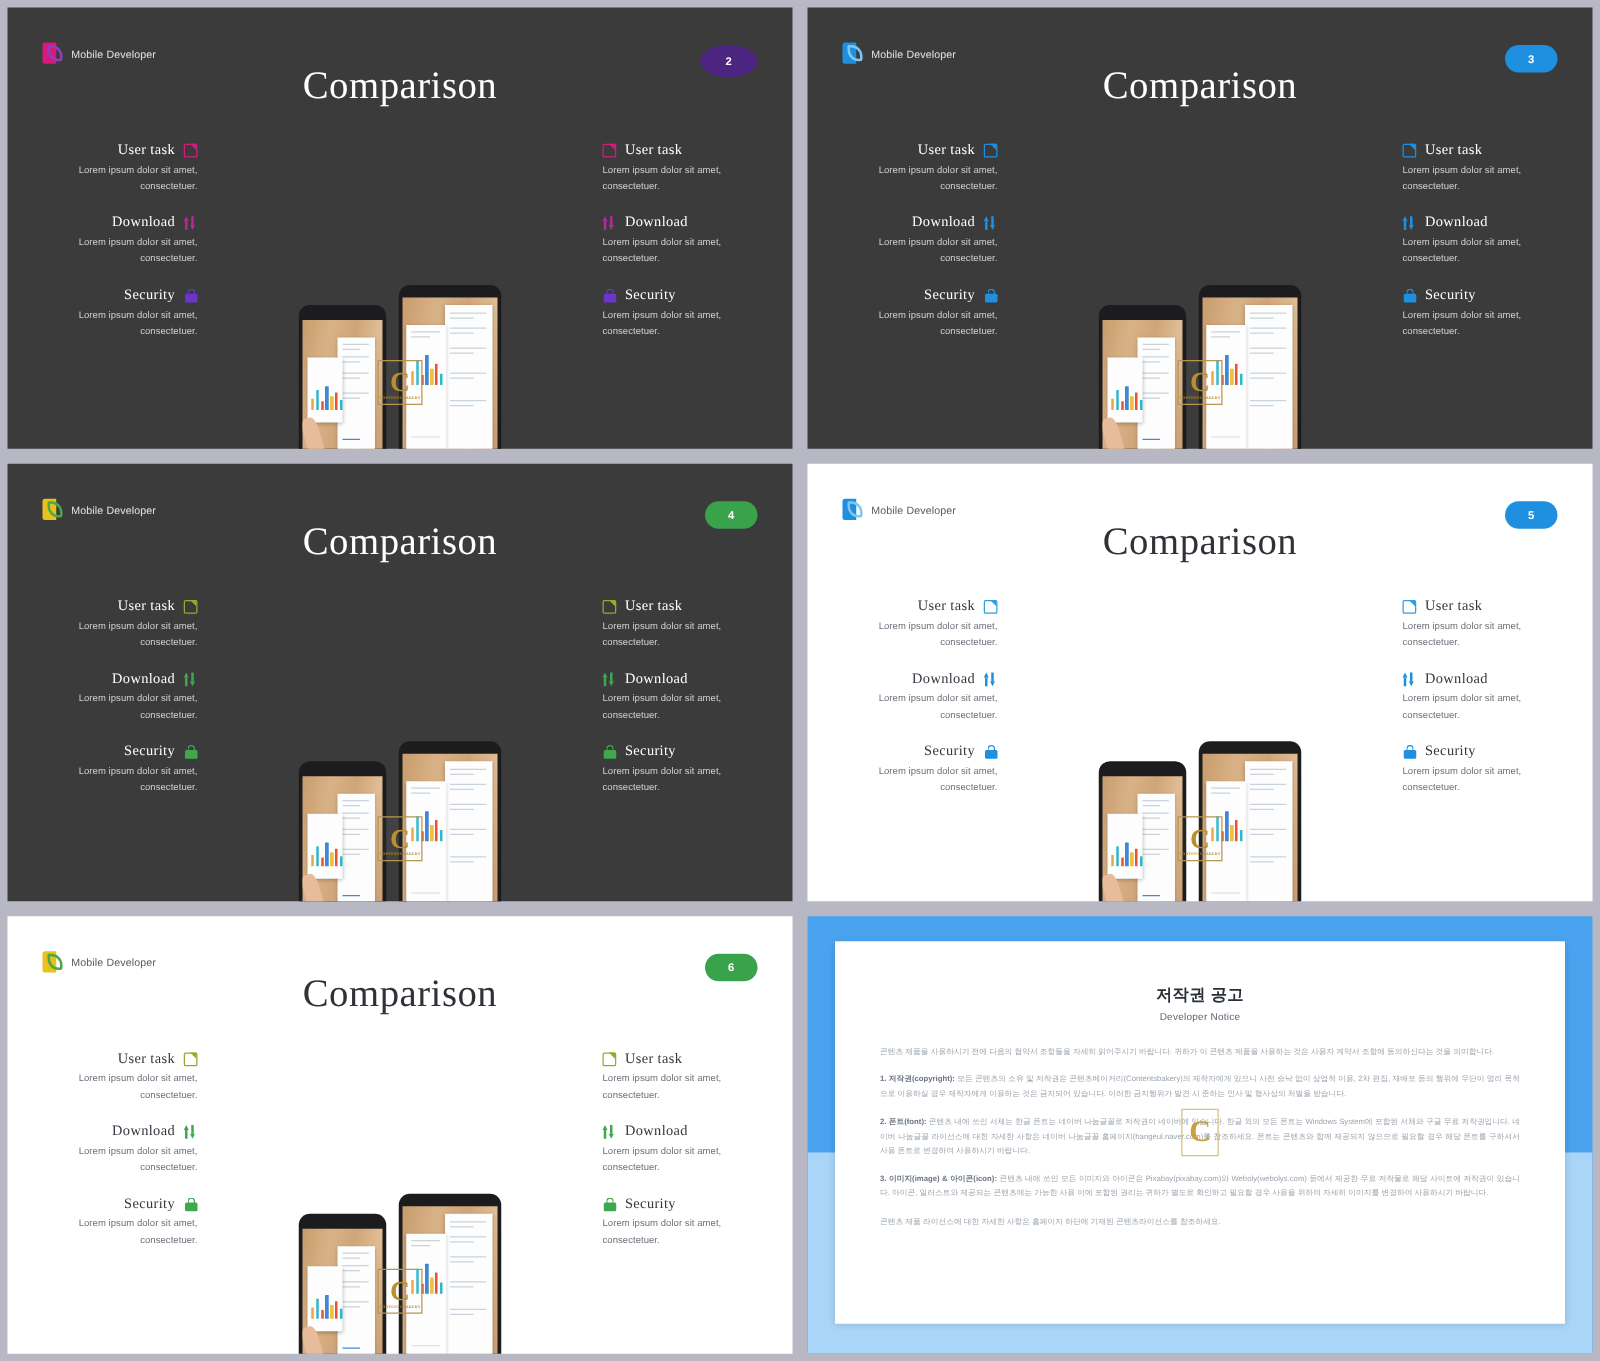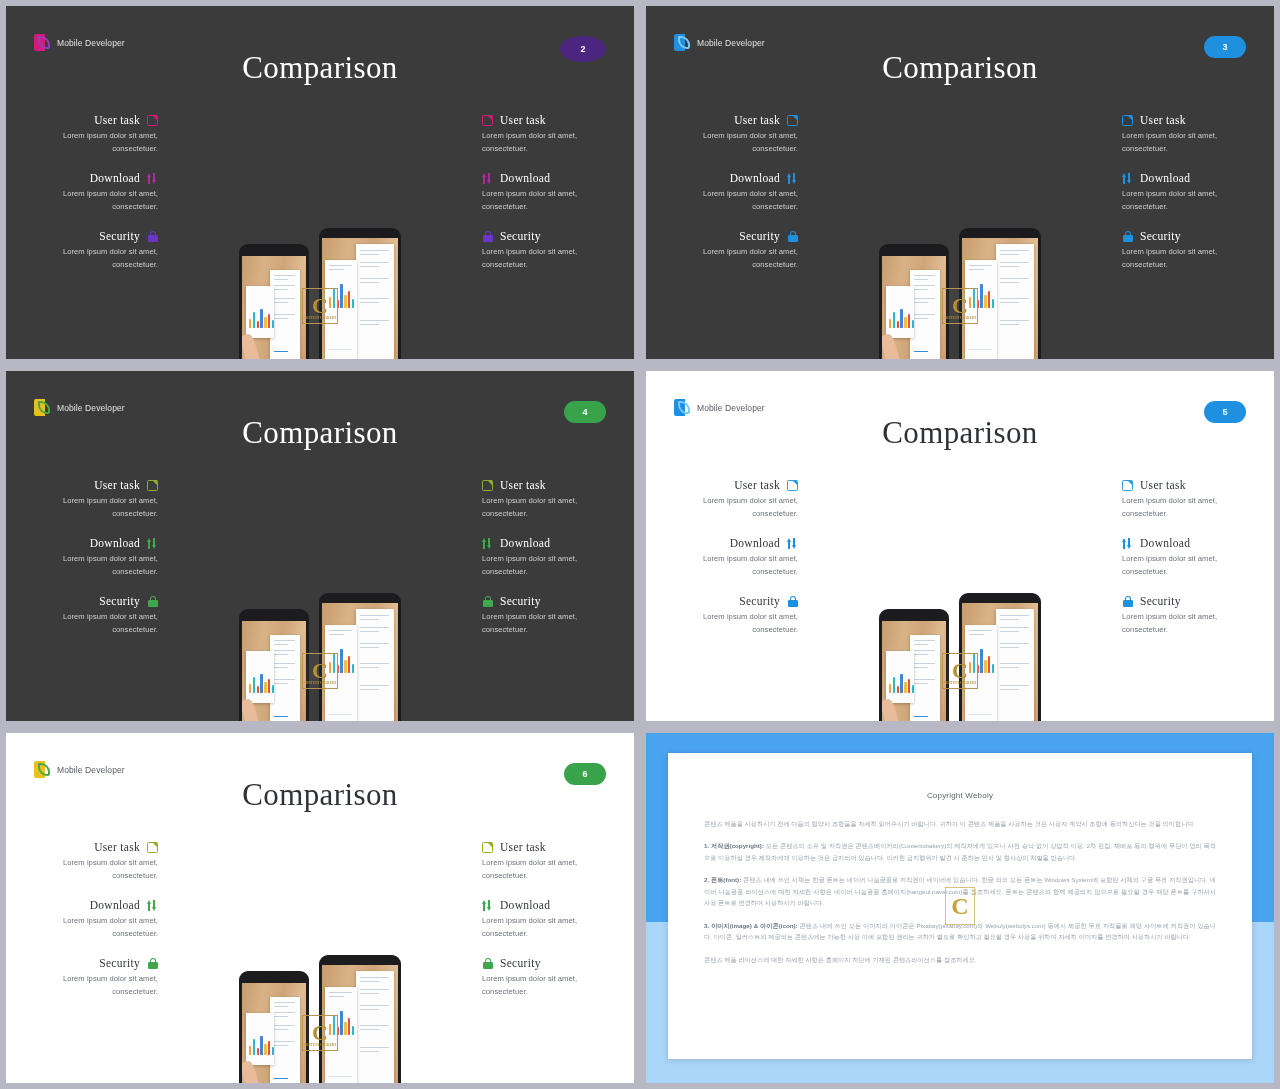--- a/index.html
+++ b/index.html
@@ -1014,21 +1014,22 @@
           </div>
         </div>
       </div>
     </div>
   </div>
 
   <div class="cell">
     <div class="copy-slide">
       <div class="copy-band"></div>
       <div class="copy-paper">
-        <div class="copy-sub">Copyright Weboly</div>
+        <div class="copy-title">저작권 공고</div>
+        <div class="copy-sub">Developer Notice</div>
         <div class="copy-body">
           <p class="copy-p">콘텐츠 제품을 사용하시기 전에 다음의 협약서 조항들을 자세히 읽어주시기 바랍니다. 귀하가 이 콘텐츠 제품을 사용하는 것은 사용자 계약서 조항에 동의하신다는 것을 의미합니다.</p>
           <p class="copy-p"><b>1. 저작권(copyright):</b><span> 모든 콘텐츠의 소유 및 저작권은 콘텐츠베이커리(Contentsbakery)의 제작자에게 있으니 사전 승낙 없이 상업적 이용, 2차 편집, 재배포 등의 행위에 무단이 영리 목적으로 이용하실 경우 제작자에게 이용하는 것은 금지되어 있습니다. 이러한 금지행위가 발견 시 준하는 민사 및 형사상의 처벌을 받습니다.</span></p>
           <p class="copy-p"><b>2. 폰트(font):</b><span> 콘텐츠 내에 쓰인 서체는 한글 폰트는 네이버 나눔글꼴로 저작권이 네이버에 있습니다. 한글 외의 모든 폰트는 Windows System에 포함된 서체와 구글 무료 저작권입니다. 네이버 나눔글꼴 라이선스에 대한 자세한 사항은 네이버 나눔글꼴 홈페이지(hangeul.naver.com)를 참조하세요. 폰트는 콘텐츠와 함께 제공되지 않으므로 필요할 경우 해당 폰트를 구하셔서 사용 폰트로 변경하여 사용하시기 바랍니다.</span></p>
           <p class="copy-p"><b>3. 이미지(image) &amp; 아이콘(icon):</b><span> 콘텐츠 내에 쓰인 모든 이미지와 아이콘은 Pixabay(pixabay.com)와 Weboly(webolys.com) 등에서 제공한 무료 저작물로 해당 사이트에 저작권이 있습니다. 아이콘, 일러스트와 제공되는 콘텐츠에는 가능한 사용 이에 포함된 권리는 귀하가 별도로 확인하고 필요할 경우 사용을 위하여 자세히 이미지를 변경하여 사용하시기 바랍니다.</span></p>
           <p class="copy-p">콘텐츠 제품 라이선스에 대한 자세한 사항은 홈페이지 하단에 기재된 콘텐츠라이선스를 참조하세요.</p>
         </div>
         <div class="copy-wm">C</div>
       </div>
     </div>

